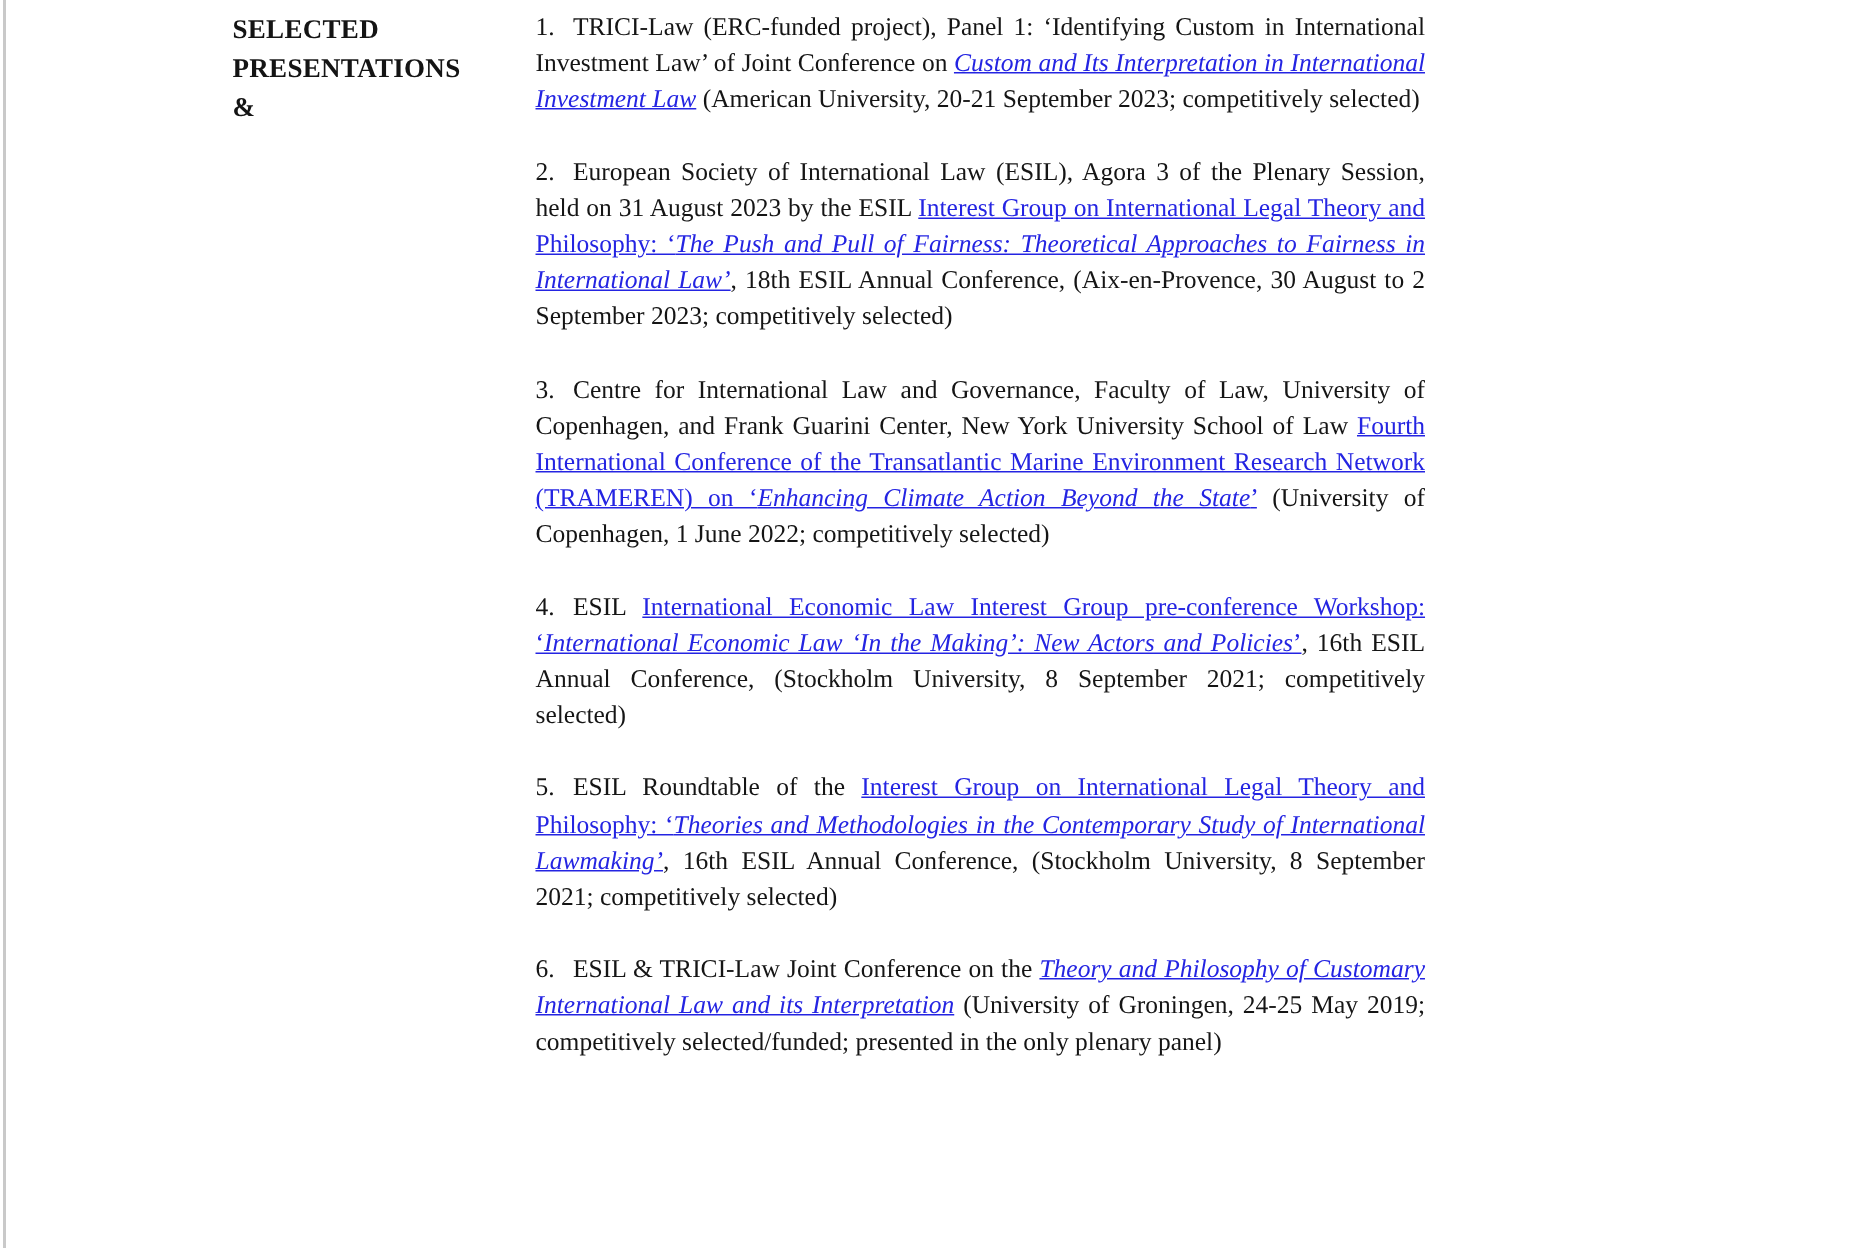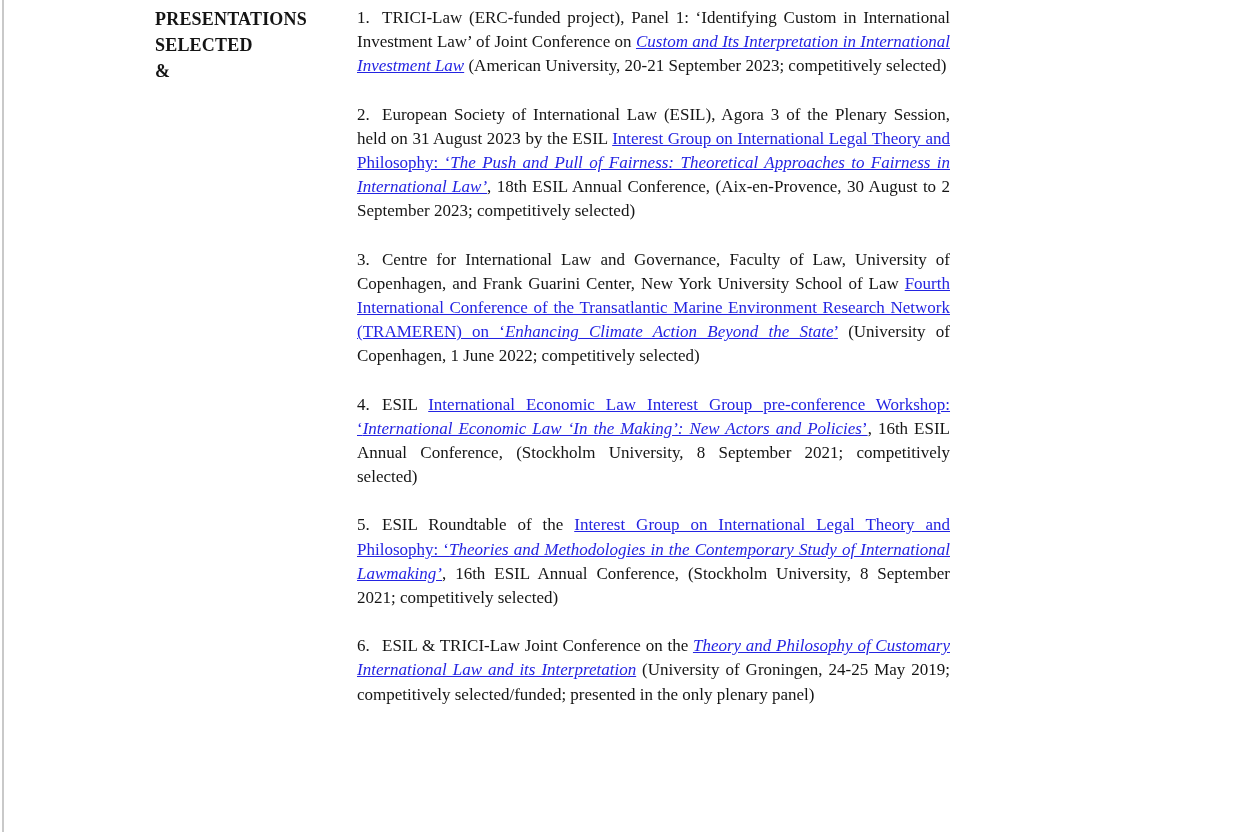--- a/index.html
+++ b/index.html
@@ -58,22 +58,22 @@
     cursor: pointer;
   }
   .it { font-style: italic; }
 </style>
 </head>
 <body>
 
 <div class="edge-line"></div>
 
 <div class="heading-col">
+  <div>SELECTED</div>
   <div>PRESENTATIONS</div>
-  <div>SELECTED</div>
   <div>&amp;</div>
 </div>
 
 <div class="entries-col">
     <p class="entry"><span class="num">1.</span><span class="">TRICI-Law (ERC-funded project), Panel 1: ‘Identifying Custom in International Investment Law’ of Joint Conference on </span><a href="#" class="link it">Custom and Its Interpretation in International Investment Law</a><span class=""> (American University, 20-21 September 2023; competitively selected)</span></p>
     <p class="entry"><span class="num">2.</span><span class="">European Society of International Law (ESIL), Agora 3 of the Plenary Session, held on 31 August 2023 by the ESIL </span><a href="#" class="link">Interest Group on International Legal Theory and Philosophy: ‘</a><a href="#" class="link it">The Push and Pull of Fairness: Theoretical Approaches to Fairness in International Law’</a><span class="">, 18th ESIL Annual Conference, (Aix-en-Provence, 30 August to 2 September 2023; competitively selected)</span></p>
     <p class="entry"><span class="num">3.</span><span class="">Centre for International Law and Governance, Faculty of Law, University of Copenhagen, and Frank Guarini Center, New York University School of Law </span><a href="#" class="link">Fourth International Conference of the Transatlantic Marine Environment Research Network (TRAMEREN) on ‘</a><a href="#" class="link it">Enhancing Climate Action Beyond the State</a><a href="#" class="link">’</a><span class=""> (University of Copenhagen, 1 June 2022; competitively selected)</span></p>
     <p class="entry"><span class="num">4.</span><span class="">ESIL </span><a href="#" class="link">International Economic Law Interest Group pre-conference Workshop: ‘</a><a href="#" class="link it">International Economic Law ‘In the Making’: New Actors and Policies</a><a href="#" class="link">’</a><span class="">, 16th ESIL Annual Conference, (Stockholm University, 8 September 2021; competitively selected)</span></p>
     <p class="entry"><span class="num">5.</span><span class="">ESIL Roundtable of the </span><a href="#" class="link">Interest Group on International Legal Theory and Philosophy: ‘</a><a href="#" class="link it">Theories and Methodologies in the Contemporary Study of International Lawmaking’</a><span class="">, 16th ESIL Annual Conference, (Stockholm University, 8 September 2021; competitively selected)</span></p>
     <p class="entry"><span class="num">6.</span><span class="">ESIL &amp; TRICI-Law Joint Conference on the </span><a href="#" class="link it">Theory and Philosophy of Customary International Law and its Interpretation</a><span class=""> (University of Groningen, 24-25 May 2019; competitively selected/funded; presented in the only plenary panel)</span></p>

